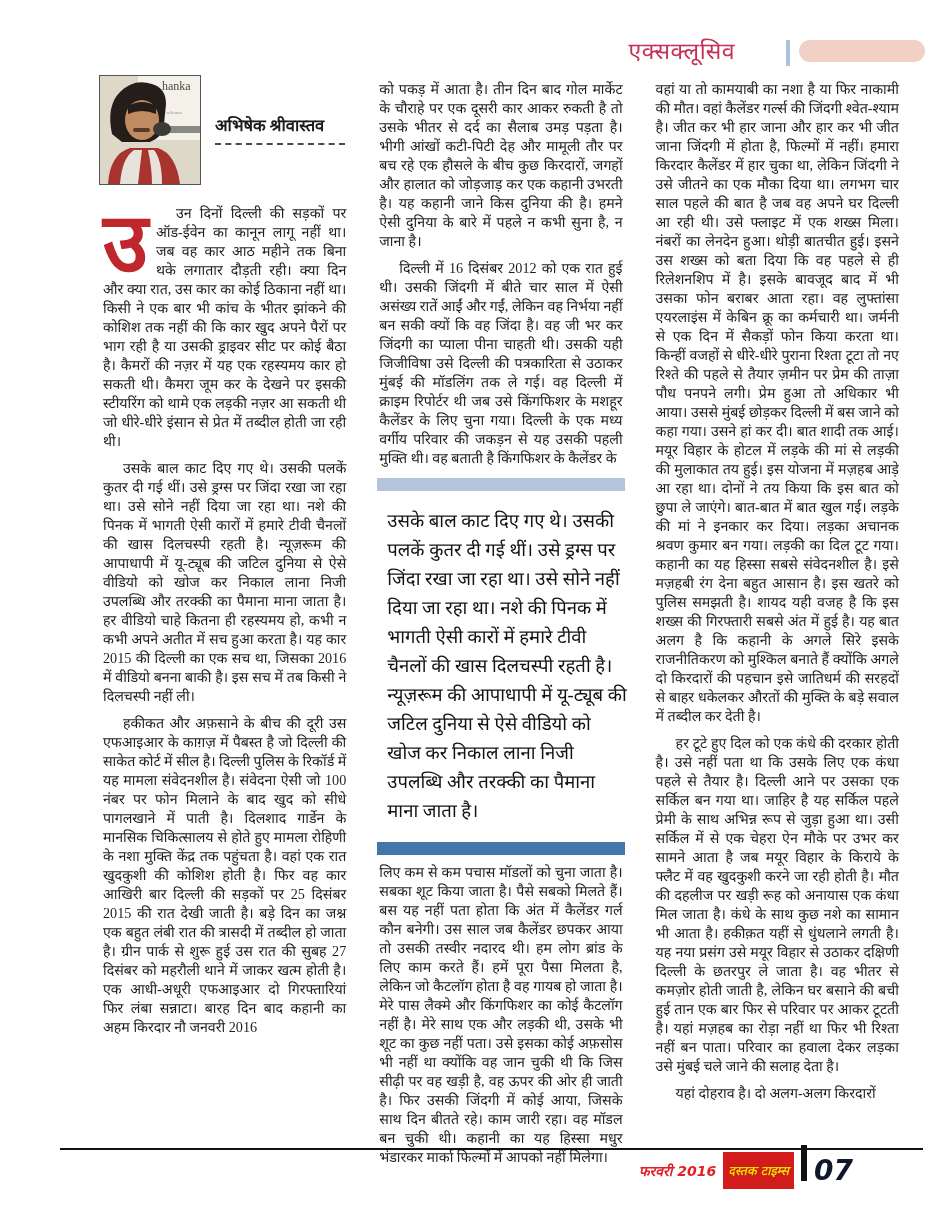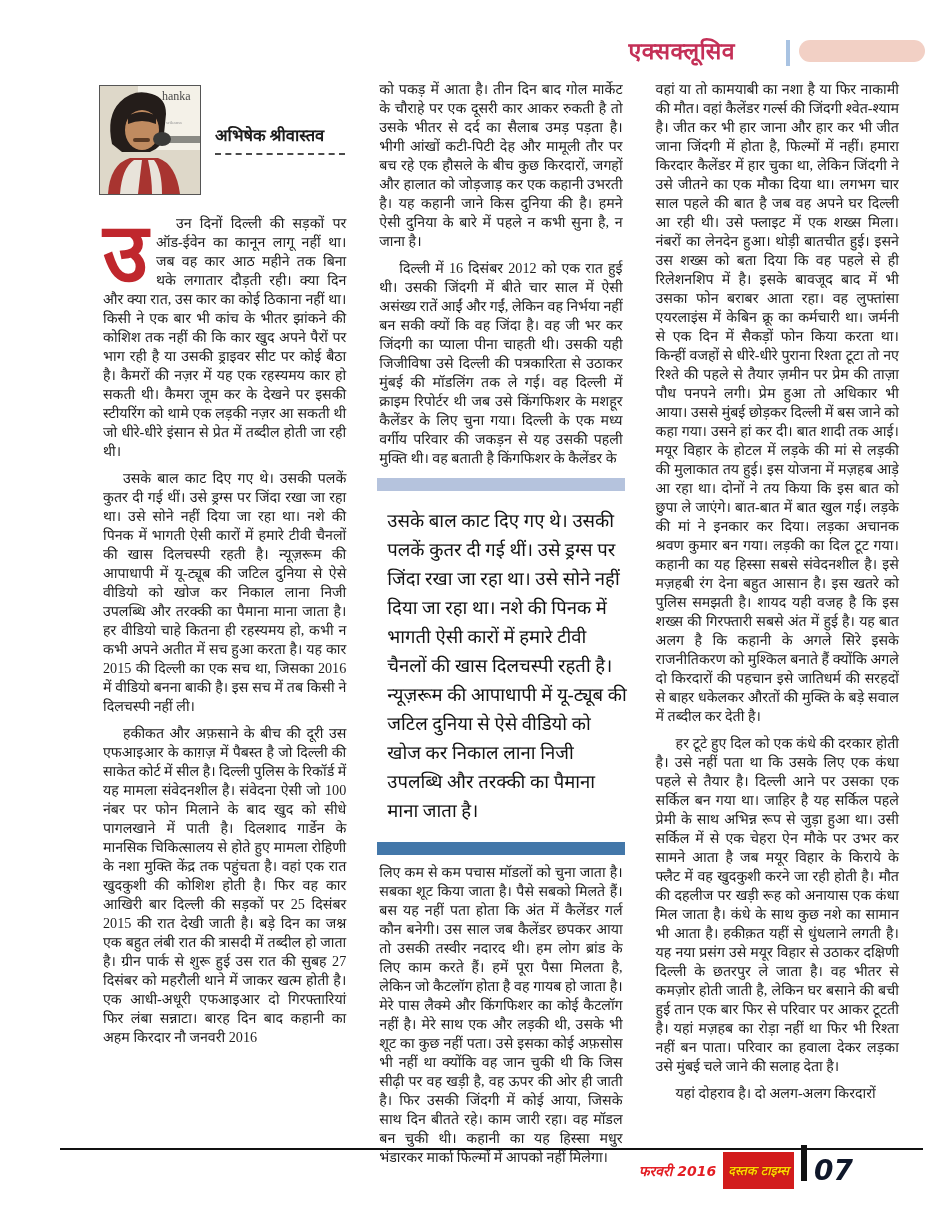--- a/index.html
+++ b/index.html
@@ -18,37 +18,37 @@
   .page{
     position:relative;width:945px;height:1223px;background:#ffffff;
     font-family:"Liberation Serif","DejaVu Sans",serif;
     color:var(--text_color);overflow:hidden;
   }
   
   .hdr{position:absolute;top:34px;left:0;width:945px;height:34px;}
   .excl{
     position:absolute;right:210px;top:0;
     font-family:"DejaVu Sans",sans-serif;
-    font-size:23px;font-weight:bold;color:var(--accent_magenta);
+    font-size:23px;font-weight:normal;color:var(--accent_magenta);
     letter-spacing:0.5px;
   }
   .hdr-bar{position:absolute;right:155px;top:6px;width:4px;height:26px;background:var(--divider_blue);}
   .hdr-pill{position:absolute;right:20px;top:6px;width:126px;height:22px;background:var(--pill_pink);border-radius:12px;}
   
   .content{
     position:absolute;left:95px;top:72px;width:812px;
     display:flex;gap:17px;
     text-align:justify;
     font-size:14.2px;line-height:19px;
   }
   .col{width:259.3px;flex:0 0 auto;}
   .col p{margin:8px;}
   .col p.indent{text-indent:20px;}
   
-  .author-block{display:flex;align-items:center;gap:14px;margin:12px 0 18px 4px;height:112px;}
+  .author-block{display:flex;align-items:center;gap:14px;margin:2px 0 18px 4px;height:112px;}
   .photo{width:100px;height:108px;border:1px solid #555;flex:0 0 auto;background:#e8e4da;}
   .photo svg{display:block;}
   .author-meta{flex:1;}
   .author-name{font-weight:bold;font-size:16.5px;margin-bottom:8px;white-space:nowrap;}
   .author-dash{width:130px;border-top:2px dashed #4a4a4a;}
   
   .dropcap{
     float:left;color:var(--dropcap_red);
     font-size:82px;line-height:66px;
     font-weight:bold;margin:6px 8px 0 0;

